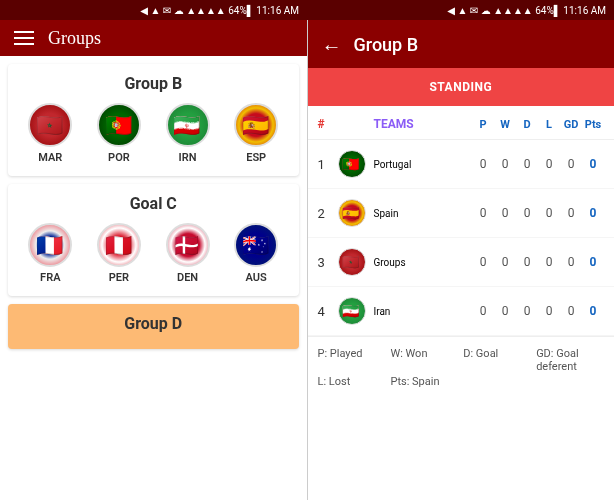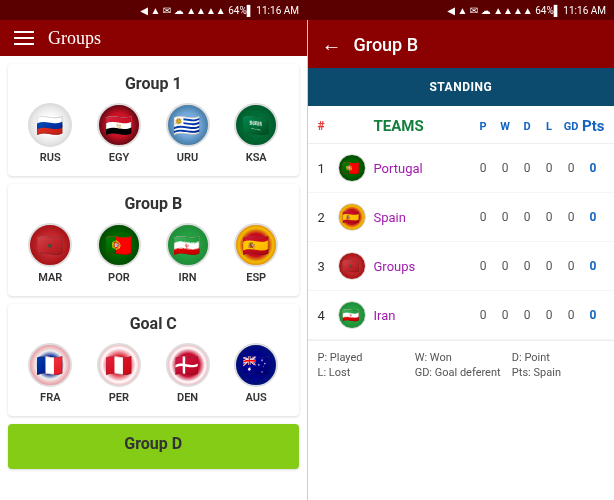--- a/index.html
+++ b/index.html
@@ -101,21 +101,21 @@
     .flag-mar { background: radial-gradient(circle, #c1272d 40%, #8b0000 100%); }
     .flag-por { background: radial-gradient(circle, #006600 40%, #003300 100%); }
     .flag-irn { background: radial-gradient(circle, #239f40 40%, #1a7a30 100%); }
     .flag-esp { background: radial-gradient(circle, #c60b1e 40%, #f1bf00 60%, #c60b1e 100%); }
     .flag-fra { background: radial-gradient(circle, #002395 30%, #EDEDED 50%, #ED2939 100%); }
     .flag-per { background: radial-gradient(circle, #D91023 30%, #fff 60%, #D91023 100%); }
     .flag-den { background: radial-gradient(circle, #C60C30 40%, #fff 60%, #C60C30 100%); }
     .flag-aus { background: radial-gradient(circle, #00008B 40%, #012169 100%); }
 
     .partial-section {
-      background: #84cc16;
+      background: #fdba74;
       margin: 8px 8px 0 8px;
       border-radius: 4px;
       box-shadow: 0 1px 3px rgba(0,0,0,0.15);
       padding: 10px 8px 6px;
     }
 
     
     .right-panel {
       width: 307px;
       height: 500px;
@@ -136,21 +136,21 @@
       font-size: 20px;
       cursor: pointer;
     }
     .right-header-title {
       color: #fff;
       font-size: 18px;
       font-weight: 500;
     }
     .tabs-row {
       display: flex;
-      background: #0c4a6e;
+      background: #ef4444;
     }
     .tab-item {
       flex: 1;
       text-align: center;
       padding: 12px 0;
       font-size: 12px;
       font-weight: 700;
       color: rgba(255,255,255,0.7);
       cursor: pointer;
       letter-spacing: 0.5px;
@@ -163,52 +163,52 @@
       flex: 1;
       overflow-y: auto;
     }
     .table-header {
       display: flex;
       align-items: center;
       padding: 8px 10px;
       border-bottom: 1px solid #eee;
     }
     .col-num { width: 20px; font-size: 12px; color: #E53935; font-weight: 700; }
-    .col-team-label { flex: 1; font-size: 15px; color: #15803d; font-weight: 700; padding-left: 36px; }
+    .col-team-label { flex: 1; font-size: 12px; color: #8b5cf6; font-weight: 700; padding-left: 36px; }
     .col-stat { width: 22px; text-align: center; font-size: 11px; color: #1565C0; font-weight: 700; }
-    .col-pts { width: 22px; text-align: center; font-size: 15px; color: #1565C0; font-weight: 700; }
+    .col-pts { width: 22px; text-align: center; font-size: 11px; color: #1565C0; font-weight: 700; }
 
     .team-standing-row {
       display: flex;
       align-items: center;
       padding: 10px 10px;
       border-bottom: 1px solid #f5f5f5;
     }
     .standing-num { width: 20px; font-size: 13px; color: #333; }
     .standing-flag {
       width: 28px;
       height: 28px;
       border-radius: 50%;
       border: 1px solid #ddd;
       display: flex;
       align-items: center;
       justify-content: center;
       font-size: 14px;
       margin-right: 8px;
       flex-shrink: 0;
     }
-    .standing-name { flex: 1; font-size: 13px; color: #a21caf; }
+    .standing-name { flex: 1; font-size: 10px; color: #000000; }
     .standing-stat { width: 22px; text-align: center; font-size: 12px; color: #555; }
     .standing-pts { width: 22px; text-align: center; font-size: 12px; color: #1565C0; font-weight: 700; }
 
     .legend-box {
       padding: 10px 10px 8px;
       border-top: 1px solid #eee;
       display: grid;
-      grid-template-columns: 1fr 1fr 1fr;
+      grid-template-columns: 1fr 1fr 1fr 1fr;
       gap: 2px 5px;
     }
     .legend-item {
       font-size: 11px;
       color: #555;
     }
 
     .divider {
       width: 1px;
       height: 500px;
@@ -243,41 +243,20 @@
         <div class="hamburger-icon">
           <span></span>
             <span></span>
             <span></span>
         </div>
         <span class="left-header-title">Groups</span>
       </div>
 
       <div class="left-content">
 
-        <div class="group-section">
-          <div class="group-title">Group 1</div>
-          <div class="team-row">
-            <div class="team-item">
-              <div class="team-flag flag-rus">🇷🇺</div>
-              <span class="team-code">RUS</span>
-            </div>
-            <div class="team-item">
-              <div class="team-flag flag-egy">🇪🇬</div>
-              <span class="team-code">EGY</span>
-            </div>
-            <div class="team-item">
-              <div class="team-flag flag-uru">🇺🇾</div>
-              <span class="team-code">URU</span>
-            </div>
-            <div class="team-item">
-              <div class="team-flag flag-ksa">🇸🇦</div>
-              <span class="team-code">KSA</span>
-            </div>
-          </div>
-        </div>
 
         <div class="group-section">
           <div class="group-title">Group B</div>
           <div class="team-row">
             <div class="team-item">
               <div class="team-flag flag-mar">🇲🇦</div>
               <span class="team-code">MAR</span>
             </div>
             <div class="team-item">
               <div class="team-flag flag-por">🇵🇹</div>
@@ -393,22 +372,22 @@
           <span class="standing-stat">0</span>
           <span class="standing-stat">0</span>
           <span class="standing-stat">0</span>
           <span class="standing-stat">0</span>
           <span class="standing-pts">0</span>
         </div>
 
         <div class="legend-box">
           <span class="legend-item">P: Played</span>
           <span class="legend-item">W: Won</span>
-          <span class="legend-item">D: Point</span>
+          <span class="legend-item">D: Goal</span>
+          <span class="legend-item">GD: Goal deferent</span>
           <span class="legend-item">L: Lost</span>
-          <span class="legend-item">GD: Goal deferent</span>
           <span class="legend-item">Pts: Spain</span>
         </div>
 
       </div>
     </div>
   </div>
 </div>
 
 </body></html>

